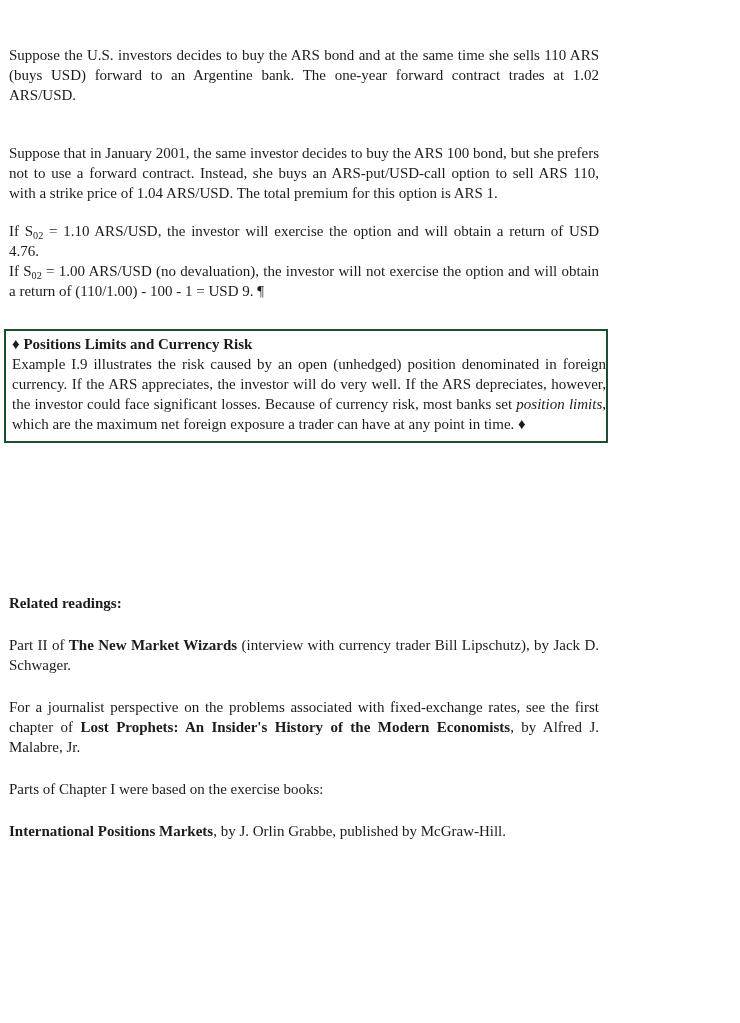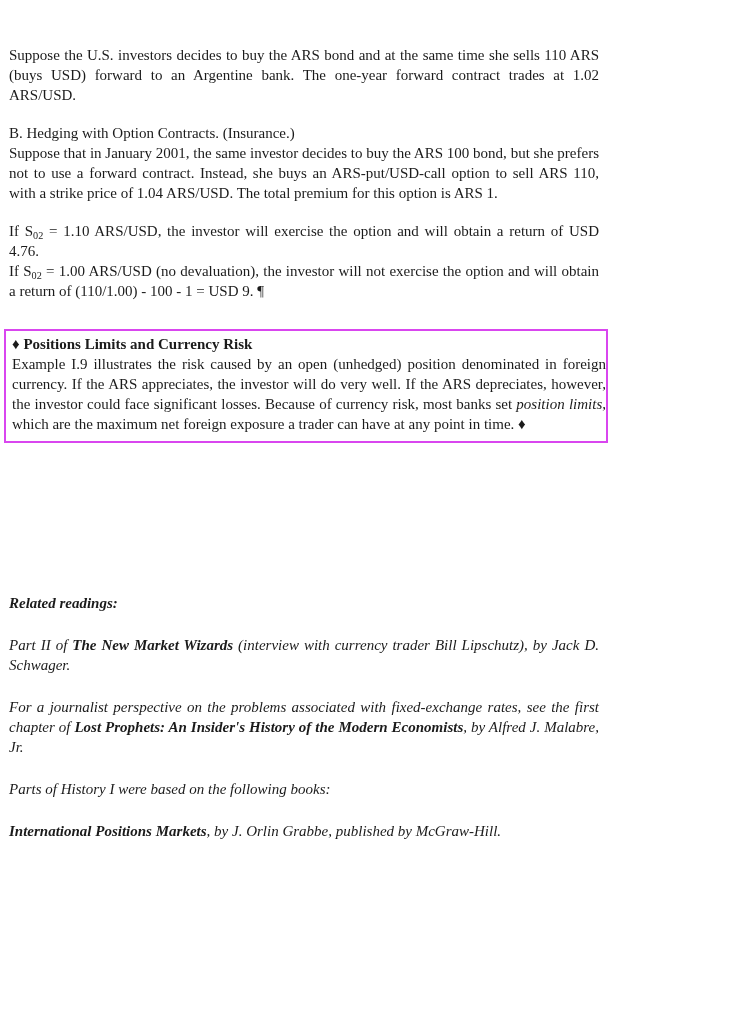--- a/index.html
+++ b/index.html
@@ -29,53 +29,53 @@
   }
   sub.sub {
     font-size: 0.68em;
     line-height: 0;
     vertical-align: -0.25em;
   }
   b { font-weight: bold; }
   i { font-style: italic; }
   .callout {
     margin: 28px -9px 3px -5px;
-    border: 2px solid #d946ef;
+    border: 2px solid #14532d;
     padding: 3px 0 7px 6px;
   }
   .callout p { margin: 0; }
   .callout-heading { font-weight: bold; text-align: left; }
-  .readings { margin-top: 150px; font-style: italic; }
+  .readings { margin-top: 150px; }
   .readings p { margin-bottom: 22px; }
   .readings-heading { font-weight: bold; text-align: left; }
 </style>
 </head>
 <body>
 
 <div class="page">
 
   <p>Suppose the U.S. investors decides to buy the ARS bond and at the same time she sells 110 ARS (buys USD) forward to an Argentine bank. The one-year forward contract trades at 1.02 ARS/USD.</p>
 
 
 
-  <p><span>B. Hedging with Option Contracts. (Insurance.)</span><br><span>Suppose that in January 2001, the same investor decides to buy the ARS 100 bond, but she prefers not to use a forward contract. Instead, she buys an ARS-put/USD-call option to sell ARS 110, with a strike price of 1.04 ARS/USD. The total premium for this option is ARS 1.</span></p>
+  <p><br><span>Suppose that in January 2001, the same investor decides to buy the ARS 100 bond, but she prefers not to use a forward contract. Instead, she buys an ARS-put/USD-call option to sell ARS 110, with a strike price of 1.04 ARS/USD. The total premium for this option is ARS 1.</span></p>
 
 
   <p><span>If S</span><sub class="sub">02</sub><span> = 1.10 ARS/USD, the investor will exercise the option and will obtain a return of USD 4.76.</span><br><span>If S</span><sub class="sub">02</sub><span> = 1.00 ARS/USD (no devaluation), the investor will not exercise the option and will obtain a return of (110/1.00) - 100 - 1 = USD 9. ¶</span></p>
 
   <div class="callout">
     <p class="callout-heading">♦ Positions Limits and Currency Risk</p>
     <p class="callout-body"><span>Example I.9 illustrates the risk caused by an open (unhedged) position denominated in foreign currency. If the ARS appreciates, the investor will do very well. If the ARS depreciates, however, the investor could face significant losses. Because of currency risk, most banks set </span><i>position limits</i><span>, which are the maximum net foreign exposure a trader can have at any point in time. ♦</span></p>
   </div>
 
   <div class="readings">
     <p class="readings-heading">Related readings:</p>
 
     <p><span>Part II of </span><b>The New Market Wizards</b><span> (interview with currency trader Bill Lipschutz), by Jack D. Schwager.</span></p>
 
     <p><span>For a journalist perspective on the problems associated with fixed-exchange rates, see the first chapter of </span><b>Lost Prophets: An Insider's History of the Modern Economists</b><span>, by Alfred J. Malabre, Jr.</span></p>
 
-    <p>Parts of History I were based on the following books:</p>
+    <p>Parts of Chapter I were based on the exercise books:</p>
 
     <p><b>International Positions Markets</b><span>, by J. Orlin Grabbe, published by McGraw-Hill.</span></p>
   </div>
 
 </div>
 
 </body></html>

